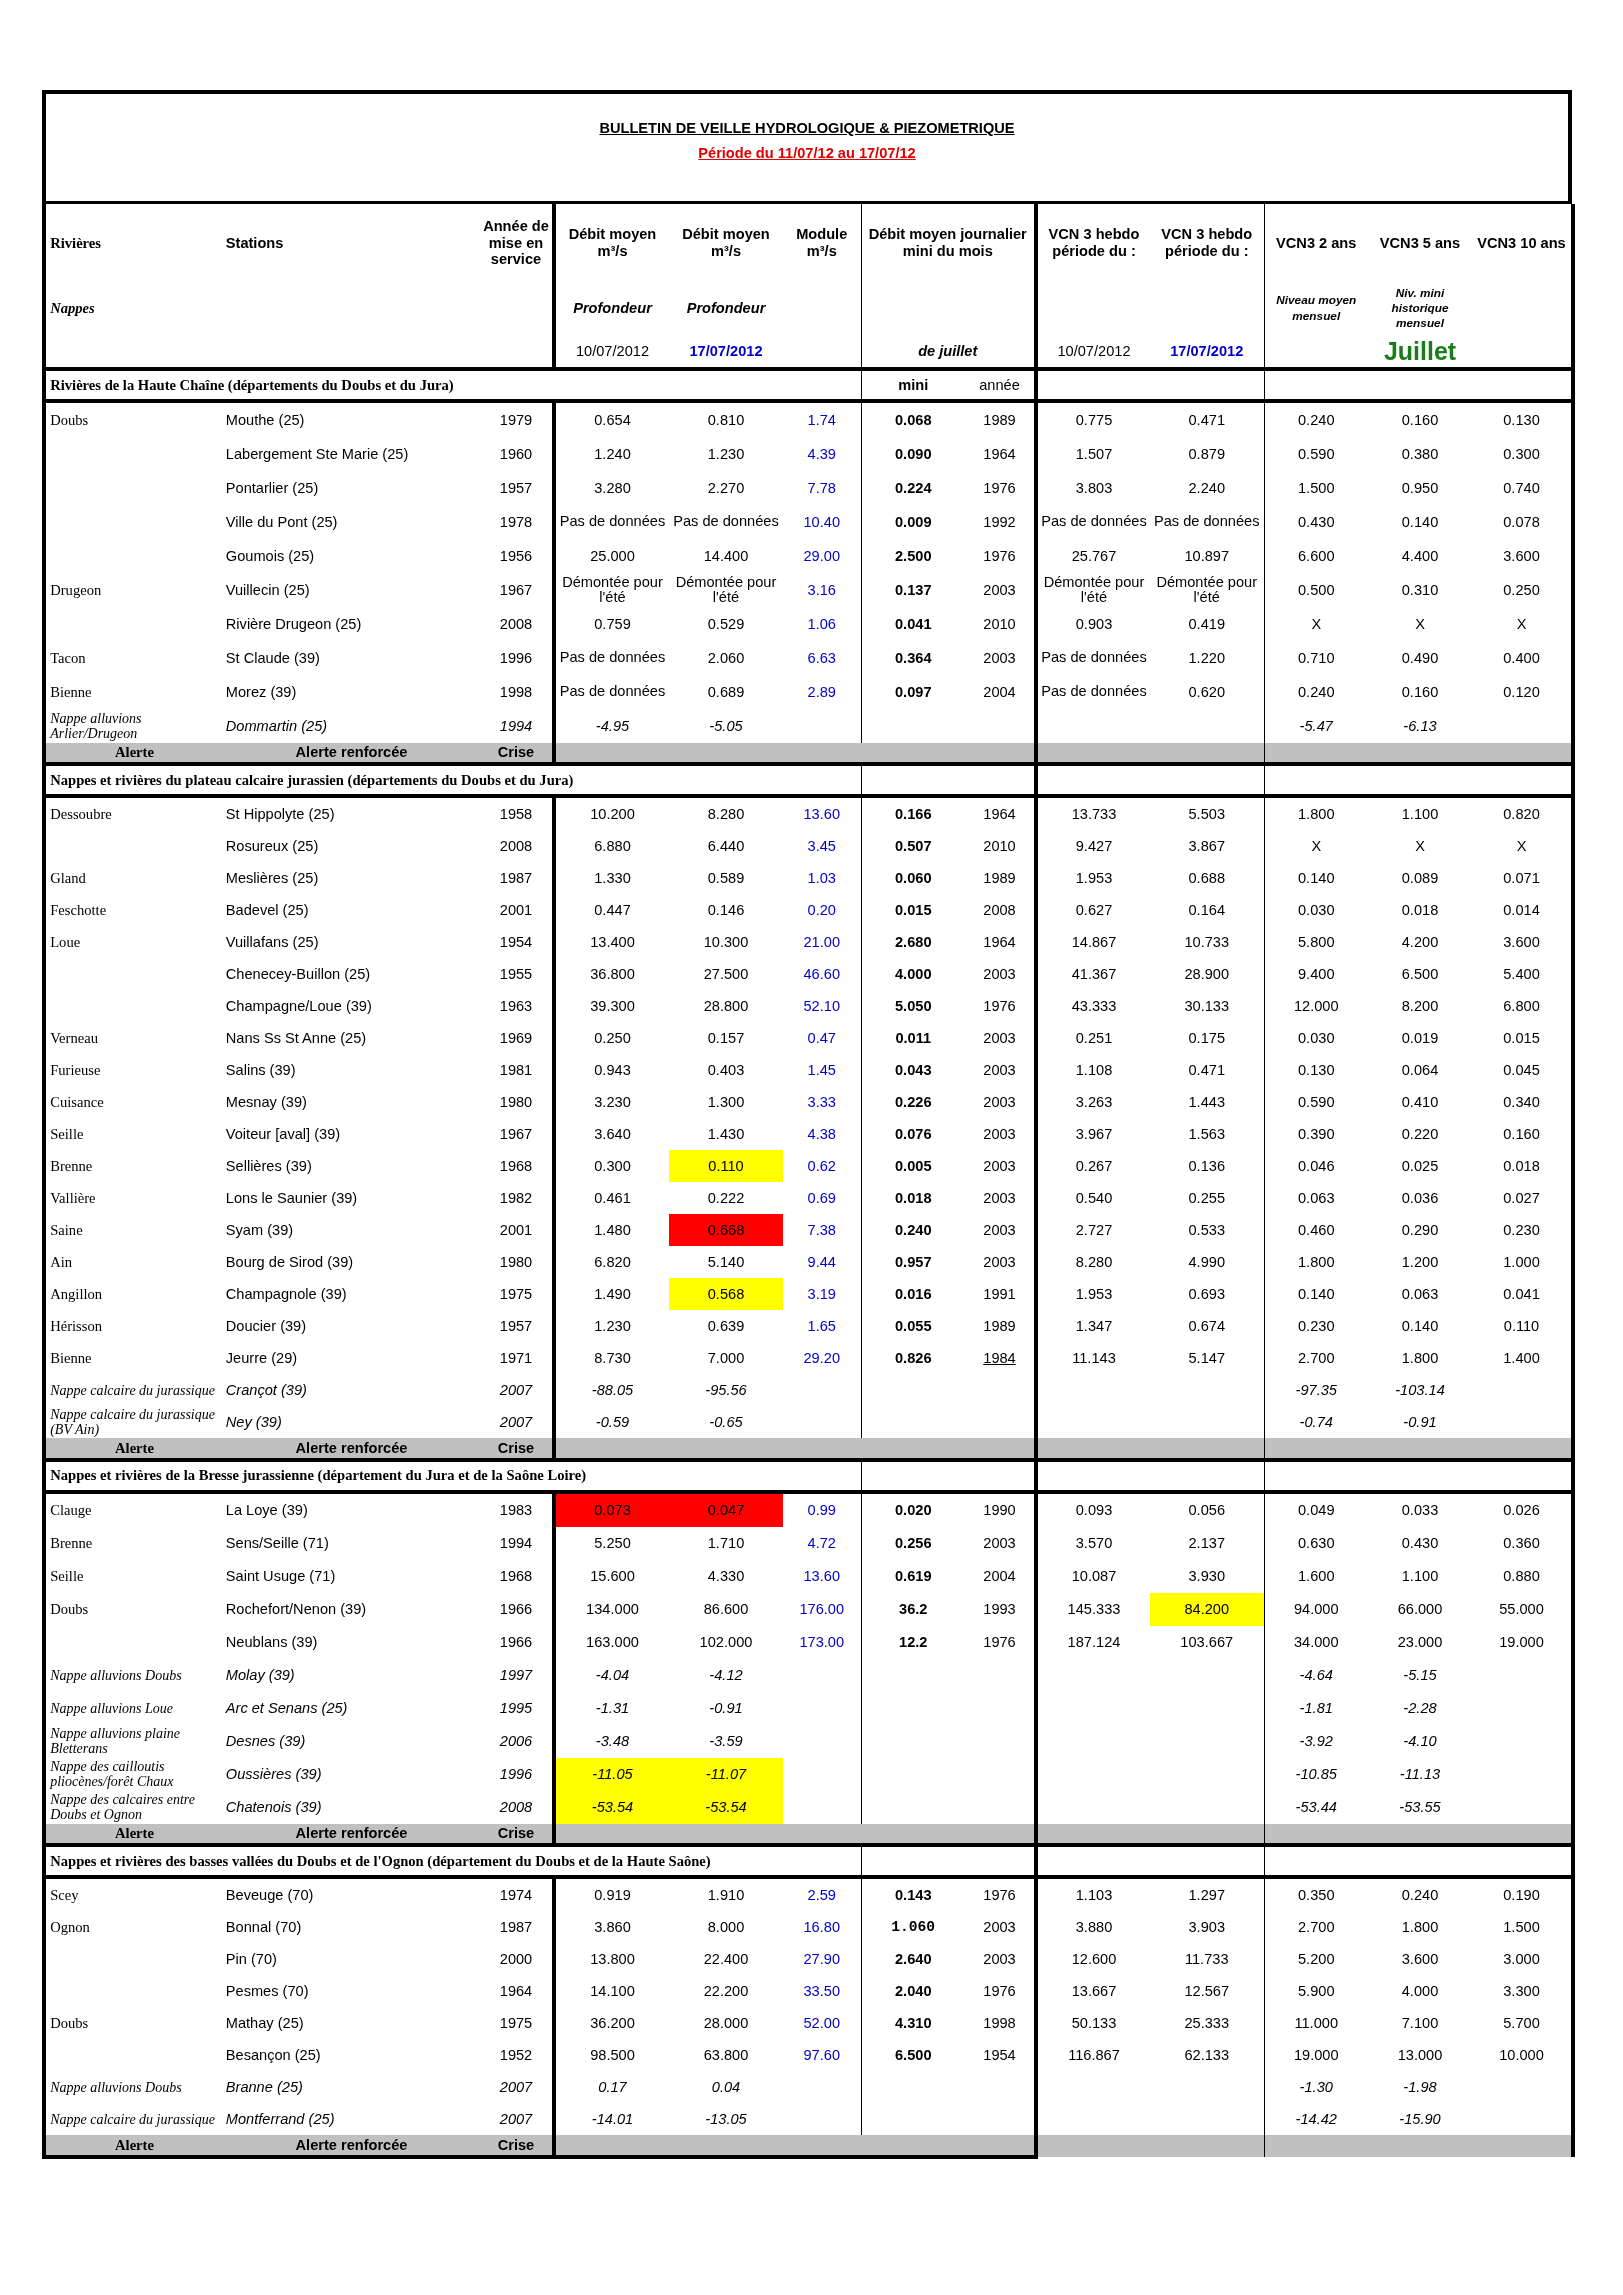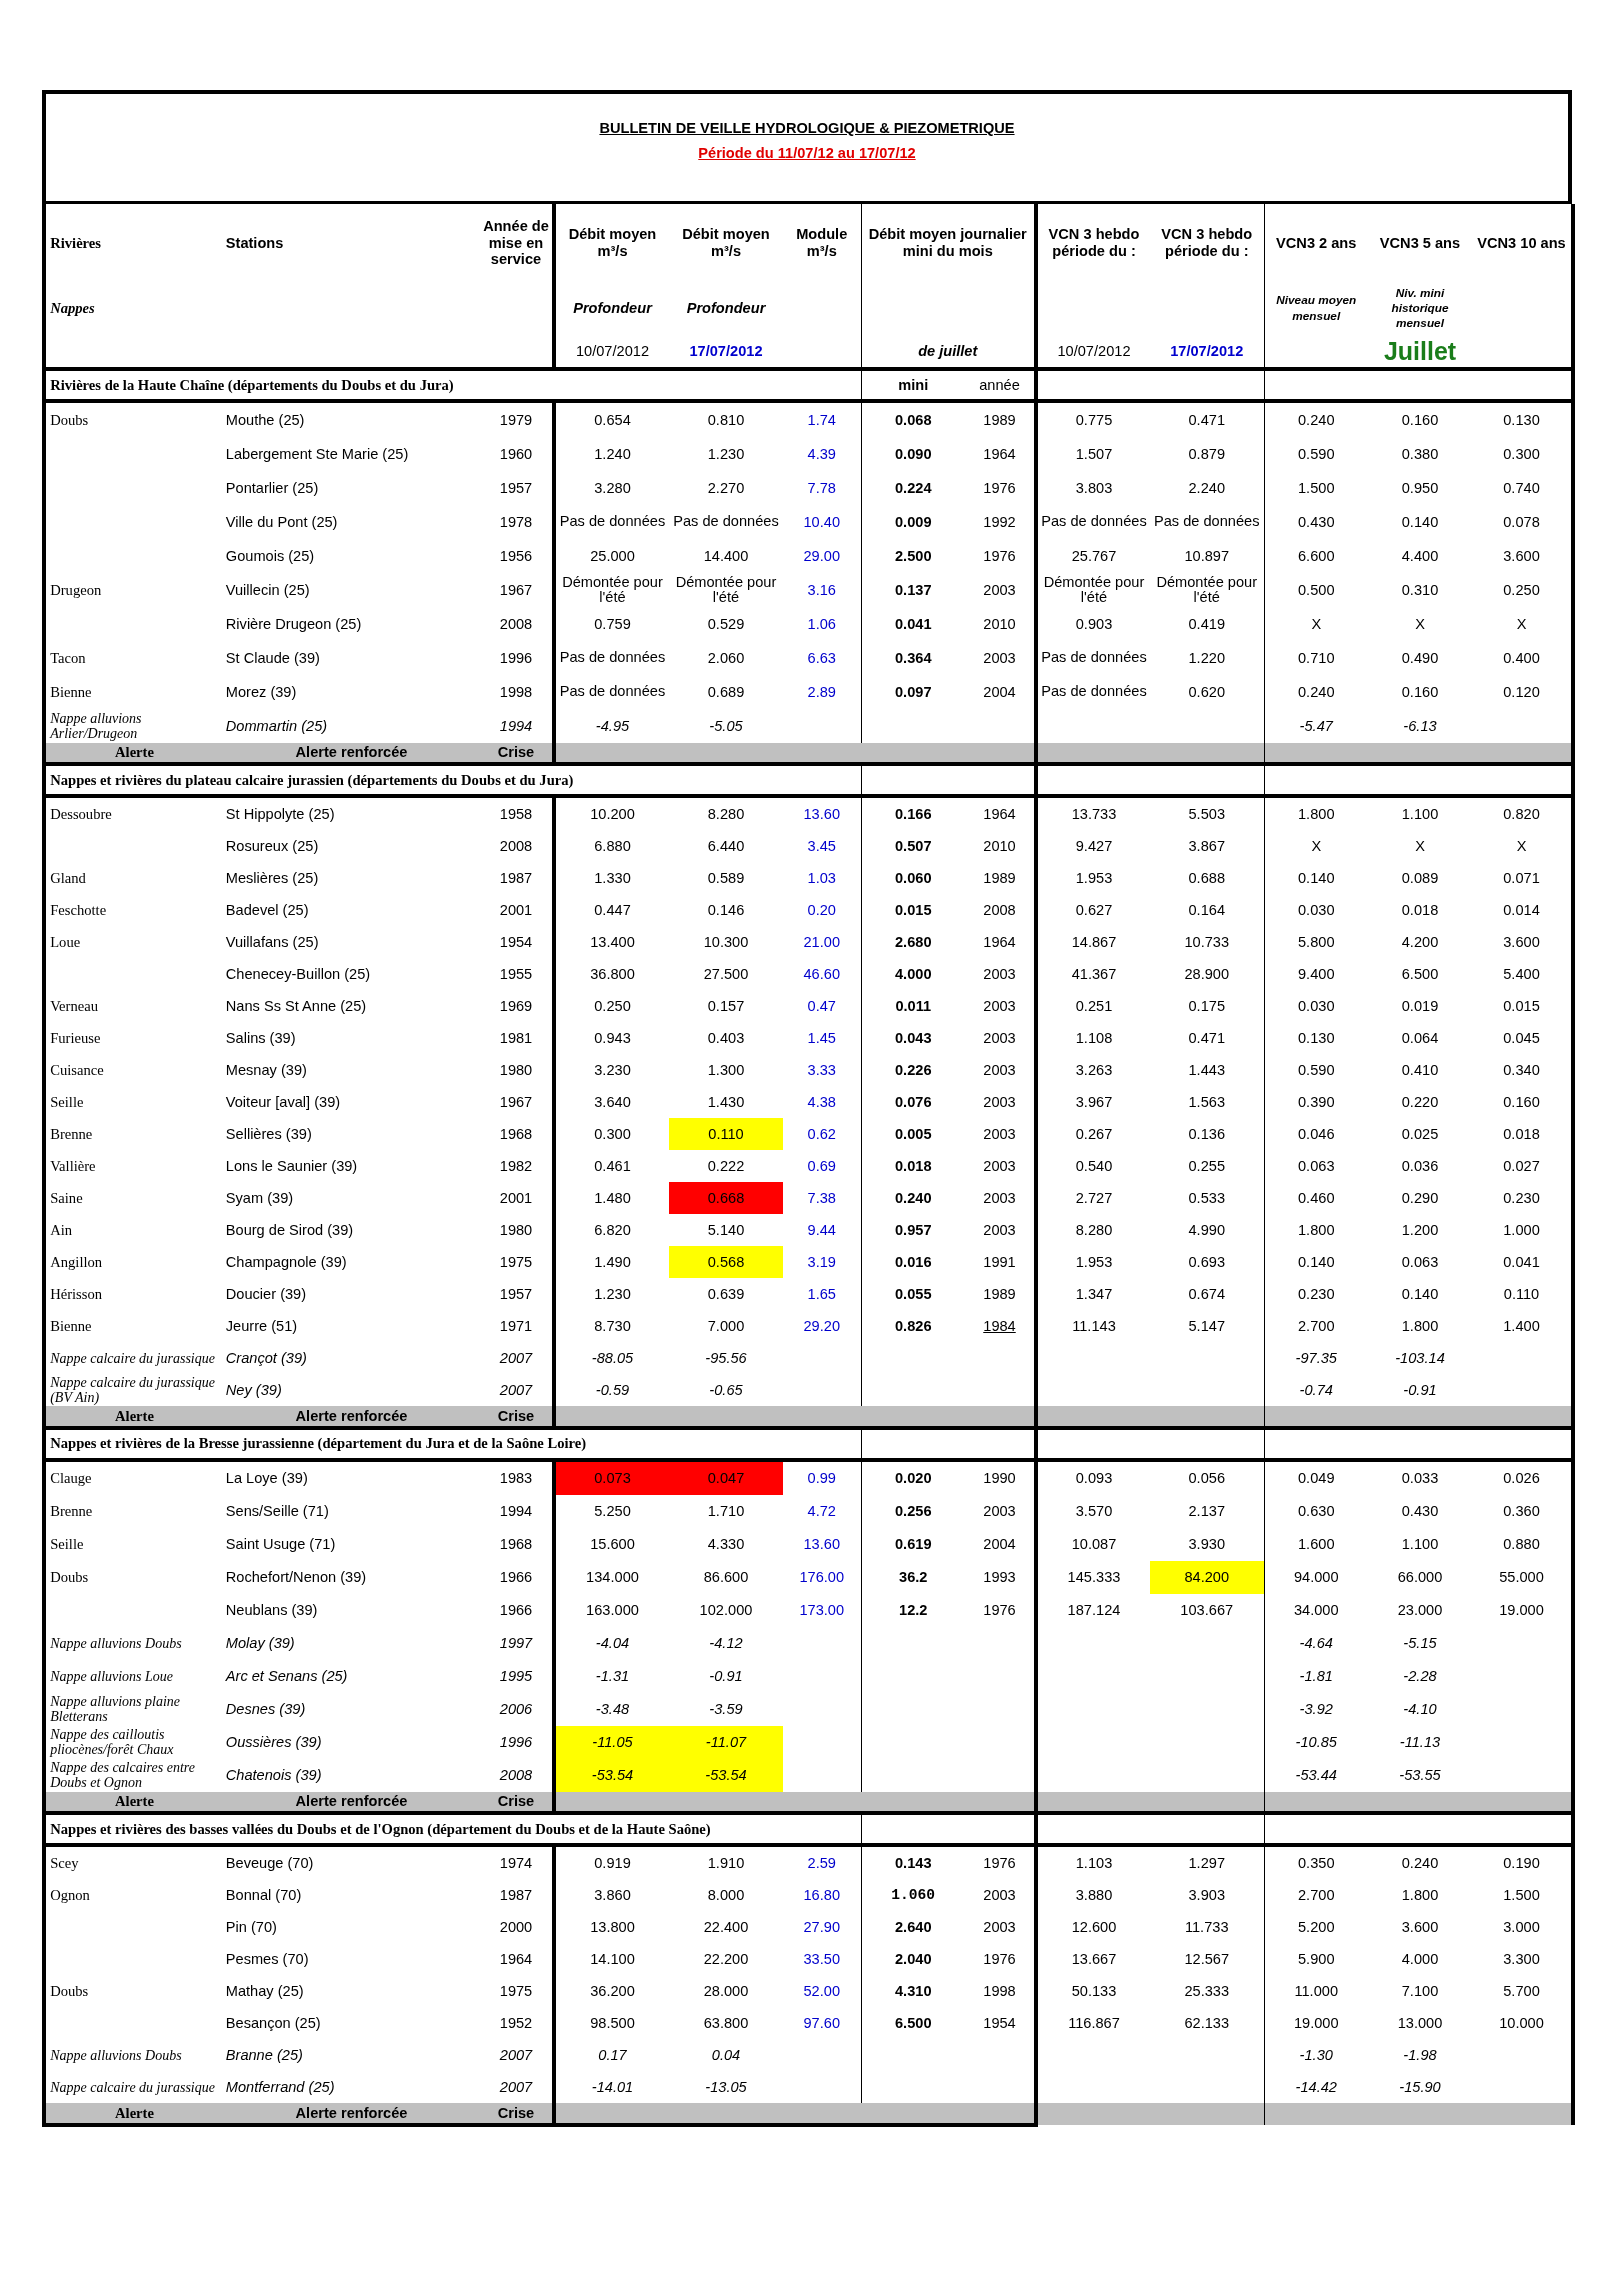--- a/index.html
+++ b/index.html
@@ -355,20 +355,35 @@
           <td class="cen blue" style="height: 32px;">46.60</td>
           <td class="cen tL bold" style="height: 32px;">4.000</td>
           <td class="cen" style="height: 32px;">2003</td>
           <td class="cen bL" style="height: 32px;">41.367</td>
           <td class="cen" style="height: 32px;">28.900</td>
           <td class="cen tL" style="height: 32px;">9.400</td>
           <td class="cen" style="height: 32px;">6.500</td>
           <td class="cen bR" style="height: 32px;">5.400</td>
         </tr>
         <tr class="row">
+          <td class="c1 edgeL" style="height: 32px;"></td>
+          <td class="c2" style="height: 32px;">Champagne/Loue (39)</td>
+          <td class="cen" style="height: 32px;">1963</td>
+          <td class="cen bL" style="height: 32px;">39.300</td>
+          <td class="cen" style="height: 32px;">28.800</td>
+          <td class="cen blue" style="height: 32px;">52.10</td>
+          <td class="cen tL bold" style="height: 32px;">5.050</td>
+          <td class="cen" style="height: 32px;">1976</td>
+          <td class="cen bL" style="height: 32px;">43.333</td>
+          <td class="cen" style="height: 32px;">30.133</td>
+          <td class="cen tL" style="height: 32px;">12.000</td>
+          <td class="cen" style="height: 32px;">8.200</td>
+          <td class="cen bR" style="height: 32px;">6.800</td>
+        </tr>
+        <tr class="row">
           <td class="c1 edgeL" style="height: 32px;">Verneau</td>
           <td class="c2" style="height: 32px;">Nans Ss St Anne (25)</td>
           <td class="cen" style="height: 32px;">1969</td>
           <td class="cen bL" style="height: 32px;">0.250</td>
           <td class="cen" style="height: 32px;">0.157</td>
           <td class="cen blue" style="height: 32px;">0.47</td>
           <td class="cen tL bold" style="height: 32px;">0.011</td>
           <td class="cen" style="height: 32px;">2003</td>
           <td class="cen bL" style="height: 32px;">0.251</td>
           <td class="cen" style="height: 32px;">0.175</td>
@@ -506,21 +521,21 @@
           <td class="cen tL bold" style="height: 32px;">0.055</td>
           <td class="cen" style="height: 32px;">1989</td>
           <td class="cen bL" style="height: 32px;">1.347</td>
           <td class="cen" style="height: 32px;">0.674</td>
           <td class="cen tL" style="height: 32px;">0.230</td>
           <td class="cen" style="height: 32px;">0.140</td>
           <td class="cen bR" style="height: 32px;">0.110</td>
         </tr>
         <tr class="row">
           <td class="c1 edgeL" style="height: 32px;">Bienne</td>
-          <td class="c2" style="height: 32px;">Jeurre (51)</td>
+          <td class="c2" style="height: 32px;">Jeurre (29)</td>
           <td class="cen" style="height: 32px;">1971</td>
           <td class="cen bL" style="height: 32px;">8.730</td>
           <td class="cen" style="height: 32px;">7.000</td>
           <td class="cen blue" style="height: 32px;">29.20</td>
           <td class="cen tL bold" style="height: 32px;">0.826</td>
           <td class="cen" style="height: 32px; text-decoration: underline;">1984</td>
           <td class="cen bL" style="height: 32px;">11.143</td>
           <td class="cen" style="height: 32px;">5.147</td>
           <td class="cen tL" style="height: 32px;">2.700</td>
           <td class="cen" style="height: 32px;">1.800</td>

